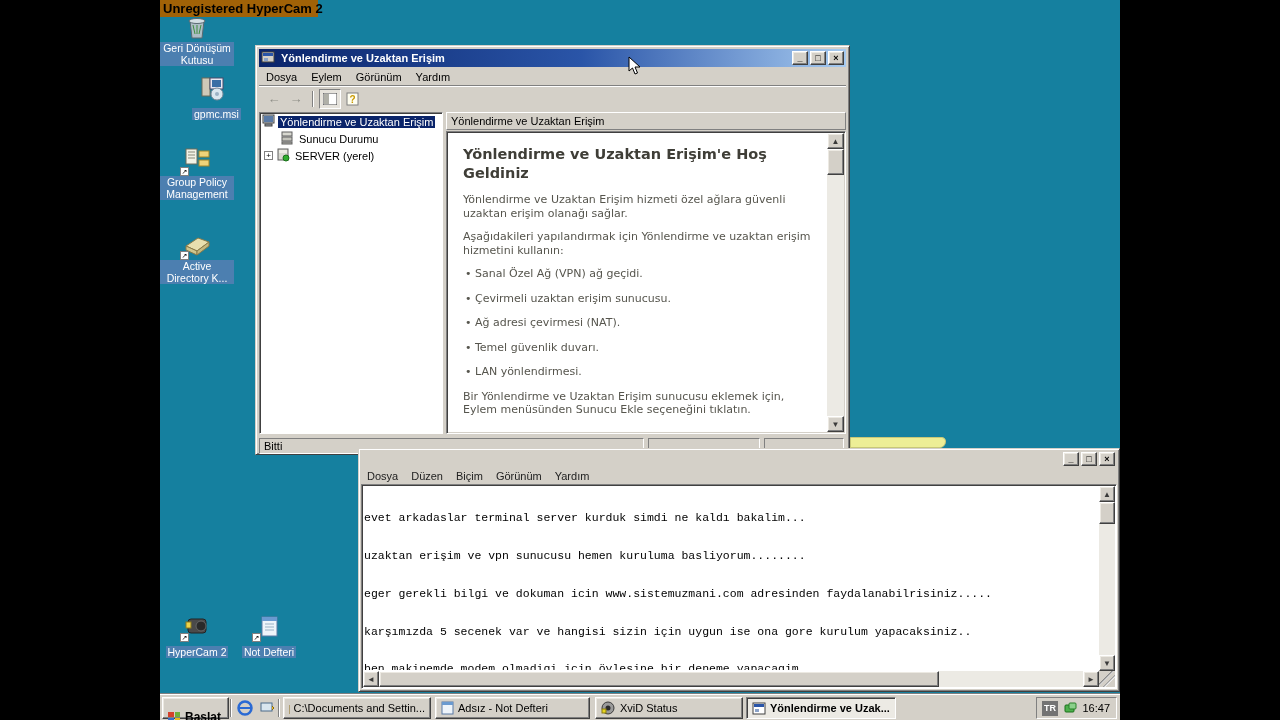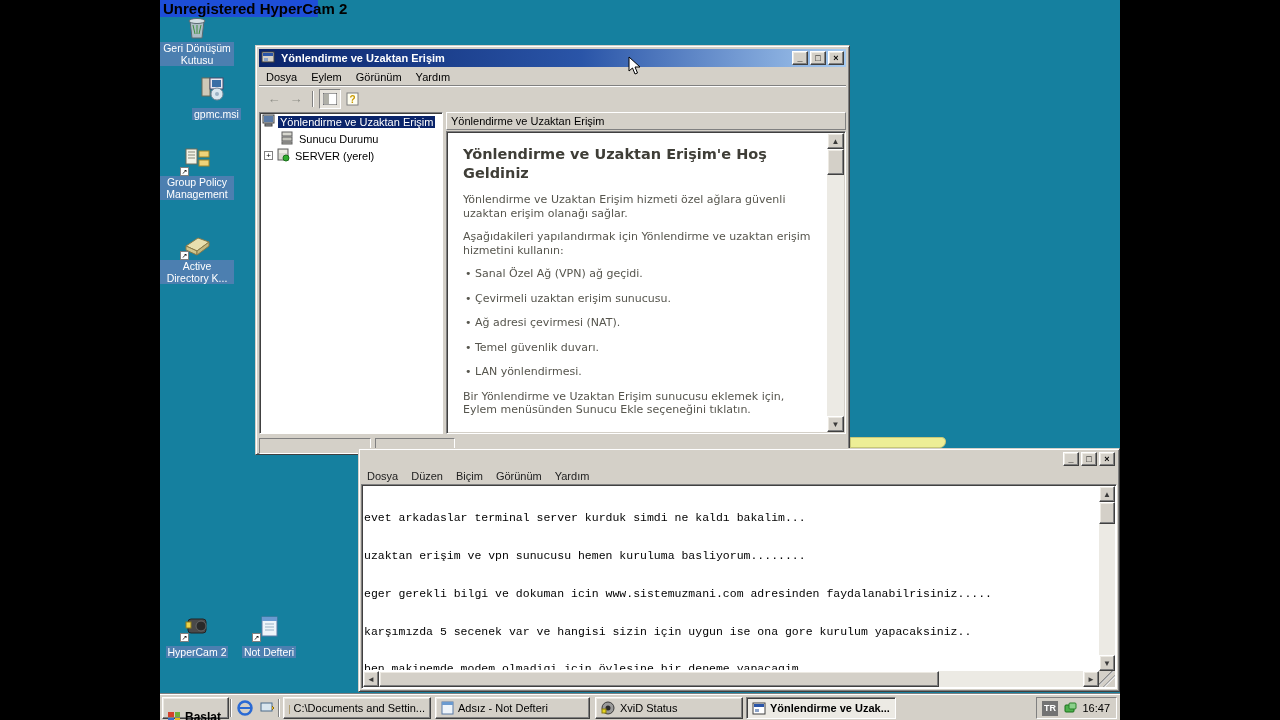--- a/index.html
+++ b/index.html
@@ -15,22 +15,22 @@
     box-shadow: inset -1px -1px 0 #808080, inset 1px 1px 0 #ece9e2; }
   .sunken { background:#fff; border:1px solid; border-color:#808080 #ffffff #ffffff #808080;
     box-shadow: inset 1px 1px 0 #404040; }
   .sunken-flat { background:#d4d0c8; border:1px solid; border-color:#808080 #ffffff #ffffff #808080; }
 
   .capbtn { width:16px; height:14px; display:inline-flex; align-items:center; justify-content:center;
     font-size:9px; font-weight:bold; color:#000; line-height:1; }
   .capbtn + .capbtn { margin-left:2px; }
 
   
-  #hypercam-banner { position:absolute; left:0; top:0; width:158px; height:17px; background:#1d4ed8;
-    color:#000; font-weight:bold; font-size:15px; line-height:17px; padding-left:3px; white-space:nowrap; }
+  #hypercam-banner { position:absolute; left:0; top:0; width:158px; height:17px; background:#a16207;
+    color:#000; font-weight:bold; font-size:13px; line-height:17px; padding-left:3px; white-space:nowrap; }
 
   
   .dicon { position:absolute; width:74px; text-align:center; cursor:default; }
   .dicon .art { width:30px; height:28px; margin:0 auto 2px auto; position:relative; }
   .dicon .lbl { display:inline-block; color:#fff; font-size:10.5px; line-height:12px;
     background:#4C7FB0; padding:0 2px; }
   .shortcut-arrow { position:absolute; left:-2px; bottom:-2px; width:9px; height:9px; background:#fff;
     border:1px solid #808080; font-size:7px; line-height:7px; color:#000; text-align:center; }
 
   
@@ -294,20 +294,21 @@
             <div class="vscroll">
               <div class="up raised sarrow">▲</div>
               <div class="thumb raised"></div>
               <div class="down raised sarrow">▼</div>
             </div>
           </div>
         </div>
       </div>
 
       <div class="statusbar">
+        <span class="sb-panel" style="flex:1;">Bitti</span>
         <span class="sb-panel" style="width:112px;"></span>
         <span class="sb-panel" style="width:80px; margin-right:2px;"></span>
       </div>
     </div>
 
     <div id="notepad" class="frame">
       <div id="np-titlebar">
         <span class="capbtn raised">_</span>
         <span class="capbtn raised">□</span>
         <span class="capbtn raised">×</span>

